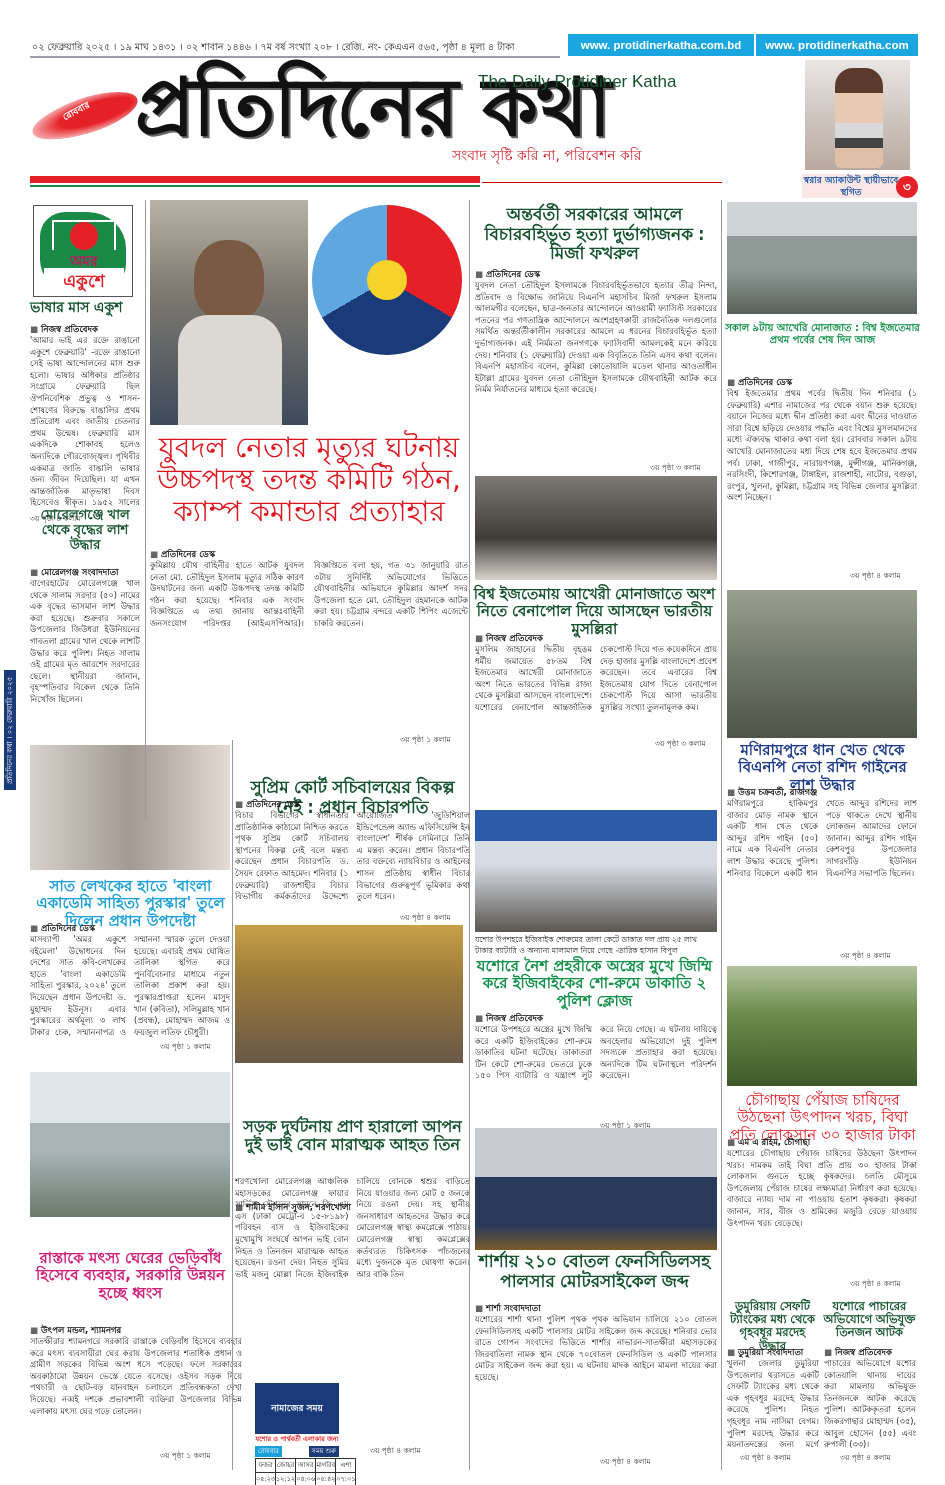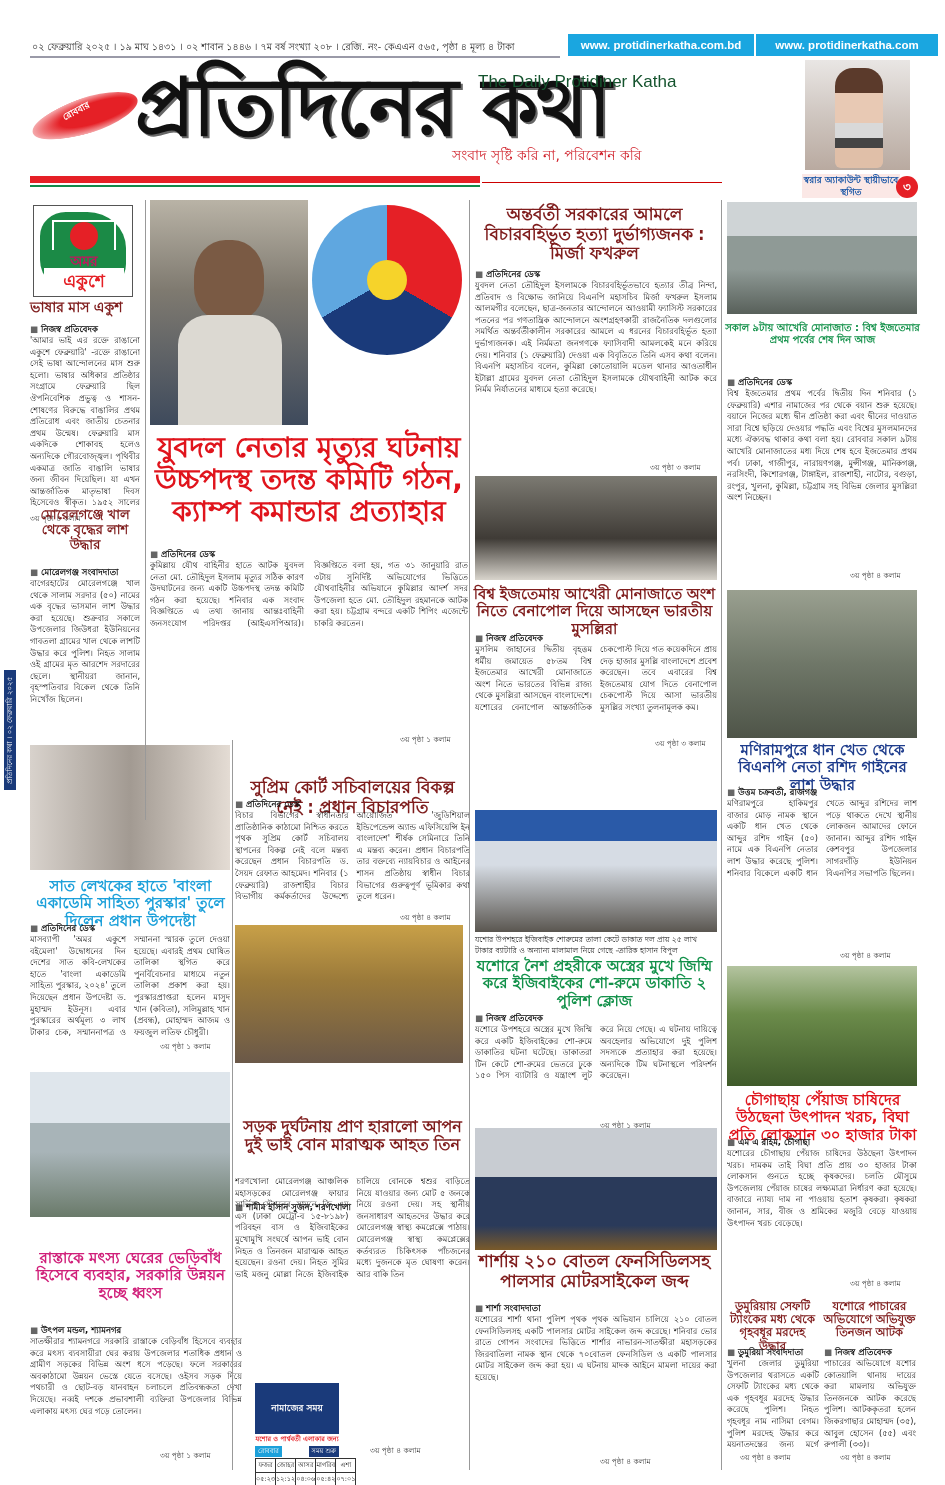--- a/index.html
+++ b/index.html
@@ -17,43 +17,43 @@
   .red-bar { left: 30px; top: 176px; width: 450px; height: 7px; background: #e52026; }
   .green-bar { left: 30px; top: 185px; width: 450px; height: 2px; background: #14894a; }
   .slogan-rule { left: 482px; top: 182px; width: 240px; height: 1px; background: #c00; }
   .promo-img { left: 805px; top: 60px; width: 105px; height: 110px; background: linear-gradient(180deg,#e9e6e4,#cfc6c0 50%,#b9aaa0); }
   .promo-fig { left: 835px; top: 68px; width: 48px; height: 100px; background: linear-gradient(180deg,#5b3a2b 0 25%, #e8c9b4 25% 55%, #d9d9d9 55% 70%, #444 70% 80%, #e0bfa8 80%); border-radius: 18px 18px 6px 6px; }
   .promo-caption { left: 802px; top: 174px; width: 98px; font-size: 9px; line-height: 12px; color: #1a56a6; font-weight: bold; text-align: center; background: #fbe8e6; }
   .promo-badge { left: 896px; top: 176px; width: 22px; height: 22px; border-radius: 50%; background: #e52026; color: #fff; font-size: 12px; font-weight: bold; text-align: center; line-height: 22px; }
 
   .photo { background: #8a8f88; overflow: hidden; }
   .col-rule { width: 1px; background: #999; }
-  .h-black { font-family: "DejaVu Sans Condensed", "DejaVu Sans", sans-serif; font-weight: bold; color: #7f1d1d; text-align: center; line-height: 1.15; }
-  .h-red { color: #e0141c; font-weight: bold; text-align: center; line-height: 1.15; }
+  .h-black { font-family: "DejaVu Sans Condensed", "DejaVu Sans", sans-serif; font-weight: bold; color: #14532d; text-align: center; line-height: 1.15; }
+  .h-red { color: #e0141c; font-weight: normal; text-align: center; line-height: 1.15; }
   .h-green { color: #13914a; font-weight: bold; text-align: center; line-height: 1.15; }
   .h-blue { color: #1e3c8c; font-weight: bold; text-align: center; line-height: 1.15; }
   .h-cyan { color: #1ca0da; font-weight: bold; text-align: center; line-height: 1.15; }
   .h-magenta { color: #d0207a; font-weight: bold; text-align: center; line-height: 1.15; }
   .byline { font-size: 8.5px; font-weight: bold; color: #111; }
   .byline::before { content: "■ "; color: #666; }
   .body { font-size: 8.2px; line-height: 11.6px; color: #222; text-align: justify; overflow: hidden; }
   .cont { font-size: 7.5px; color: #333; }
   .caption { font-size: 7.6px; line-height: 11px; color: #222; }
   .side-strip { left: 4px; top: 670px; width: 12px; height: 120px; background: #1a3a7a; color: #fff; font-size: 7px; writing-mode: vertical-rl; transform: rotate(180deg); text-align: center; padding: 2px 0; }
   .prayer-box { left: 255px; top: 1383px; width: 84px; font-size: 7px; }
   .prayer-box table { width: 100%; border-collapse: collapse; }
   .prayer-box td { border: 1px solid #333; text-align: center; font-size: 6.5px; padding: 1px 0; }
 </style>
 </head>
 <body>
 
 <div class="abs dateline">০২ ফেব্রুয়ারি ২০২৫ । ১৯ মাঘ ১৪৩১ । ০২ শাবান ১৪৪৬ । ৭ম বর্ষ সংখ্যা ২০৮ । রেজি. নং- কেএএন ৫৬৫, পৃষ্ঠা ৪ মূল্য ৪ টাকা</div>
 <div class="abs dateline-rule"></div>
 <div class="abs web" style="left:568px;width:186px;">www. protidinerkatha.com.bd</div>
-<div class="abs web" style="left:756px;width:182px;">www. protidinerkatha.com</div>
+<div class="abs web" style="left:756px;width:162px;">www. protidinerkatha.com</div>
 
 <div class="abs brush"></div>
 <div class="abs weekday">রোববার</div>
 <div class="abs masthead-title">প্রতিদিনের কথা</div>
 <div class="abs english-title">The Daily Protidiner Katha</div>
 <div class="abs slogan">সংবাদ সৃষ্টি করি না, পরিবেশন করি</div>
 <div class="abs red-bar"></div>
 <div class="abs green-bar"></div>
 <div class="abs slogan-rule"></div>
 

